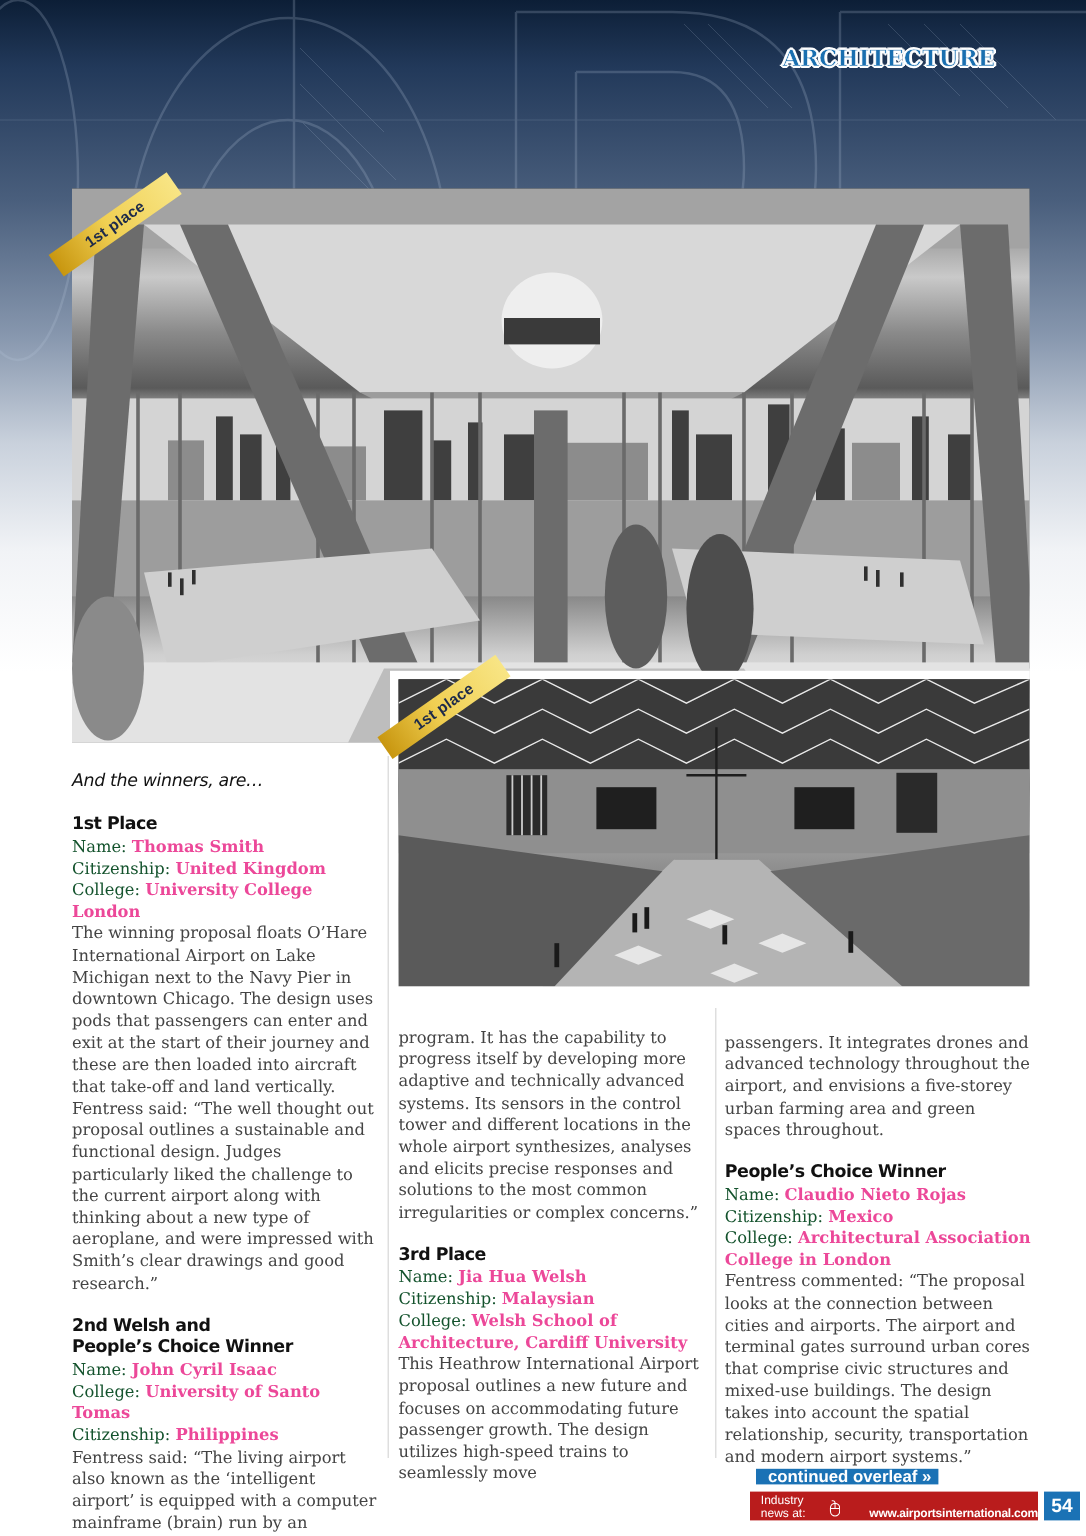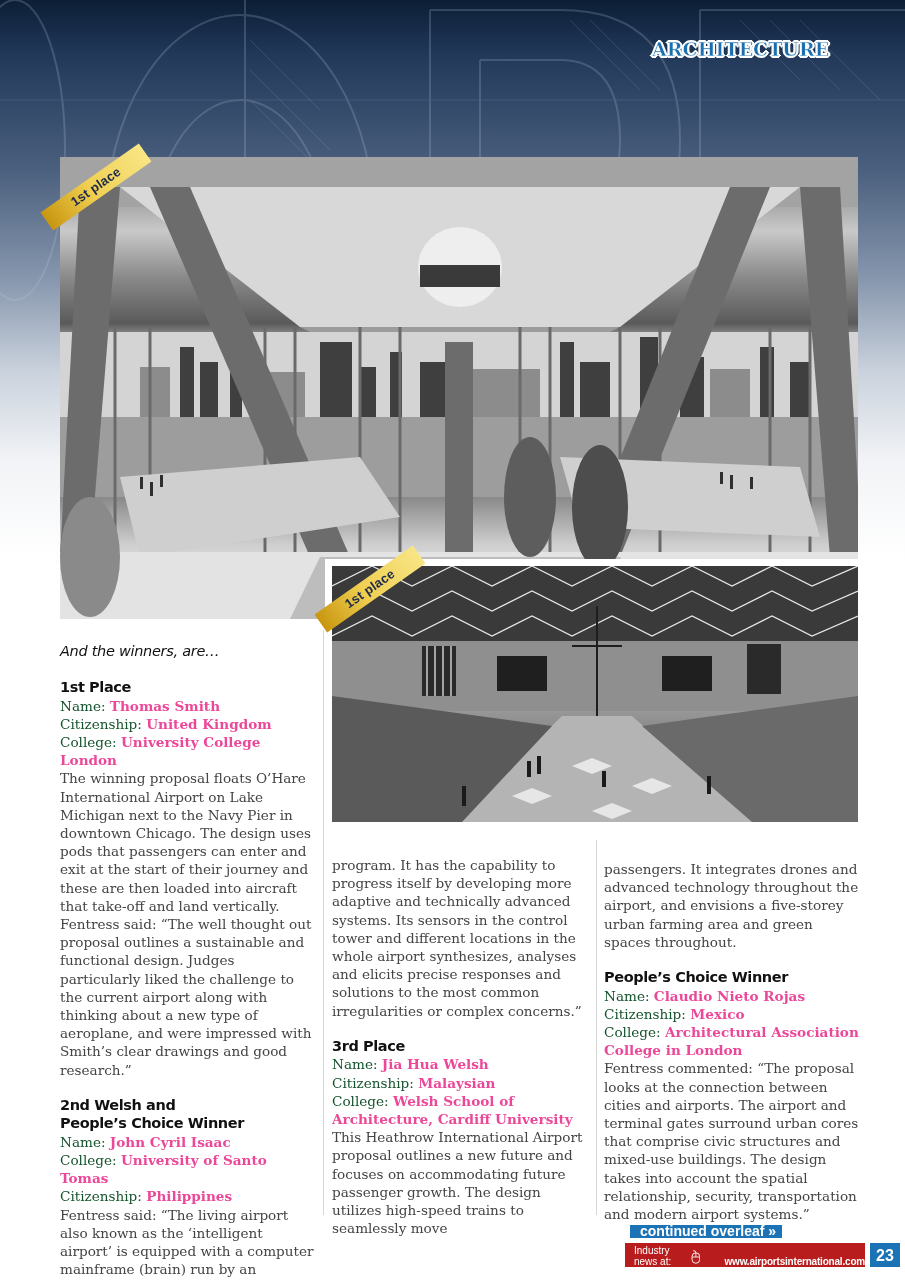--- a/index.html
+++ b/index.html
@@ -292,13 +292,13 @@
 <div class="footer">
   <span>Industry news at:</span>
   <svg class="mouse-icon" viewBox="0 0 14 20" width="14" height="20">
     <rect x="1.5" y="4" width="11" height="15" rx="5.5" fill="none" stroke="#fff" stroke-width="1.3"></rect>
     <line x1="7" y1="4" x2="7" y2="10" stroke="#fff" stroke-width="1.2"></line>
     <line x1="1.5" y1="10" x2="12.5" y2="10" stroke="#fff" stroke-width="1.2"></line>
     <path d="M7 4 Q7 0 3 1" fill="none" stroke="#fff" stroke-width="1.2"></path>
   </svg>
   <span class="url">www.airportsinternational.com</span>
 </div>
-<div class="page-num">23</div>
+<div class="page-num">54</div>
 
 </body></html>

